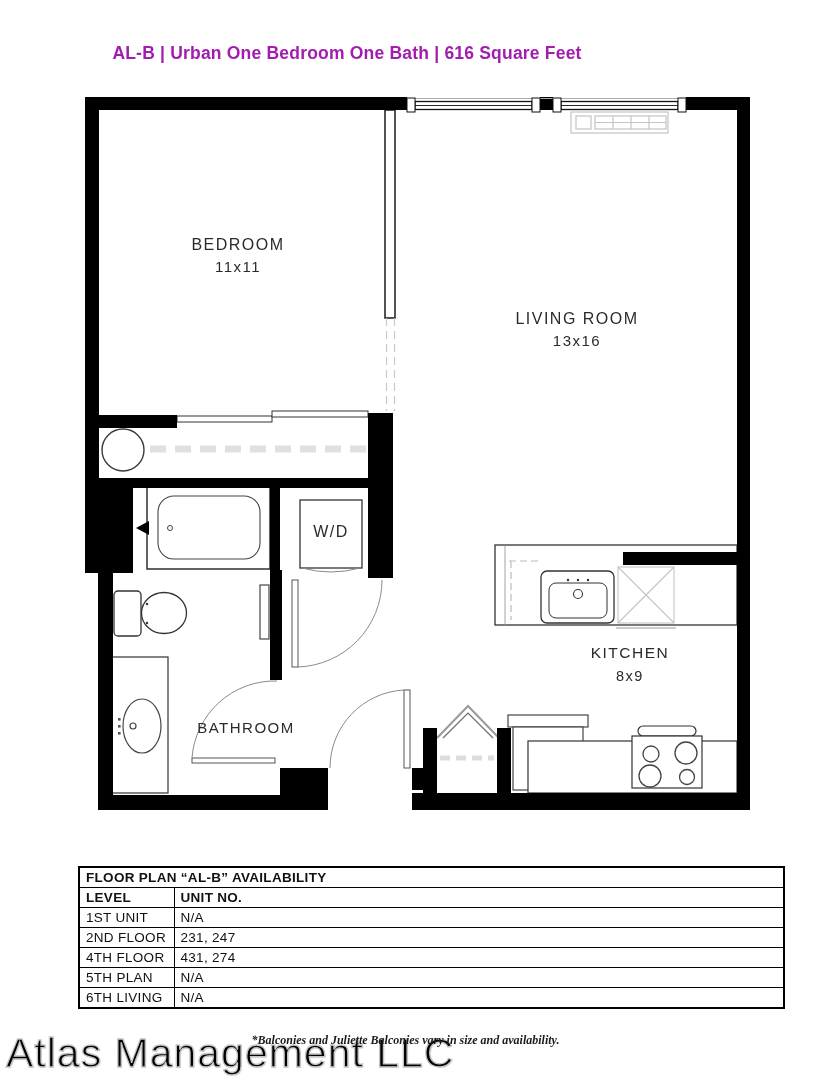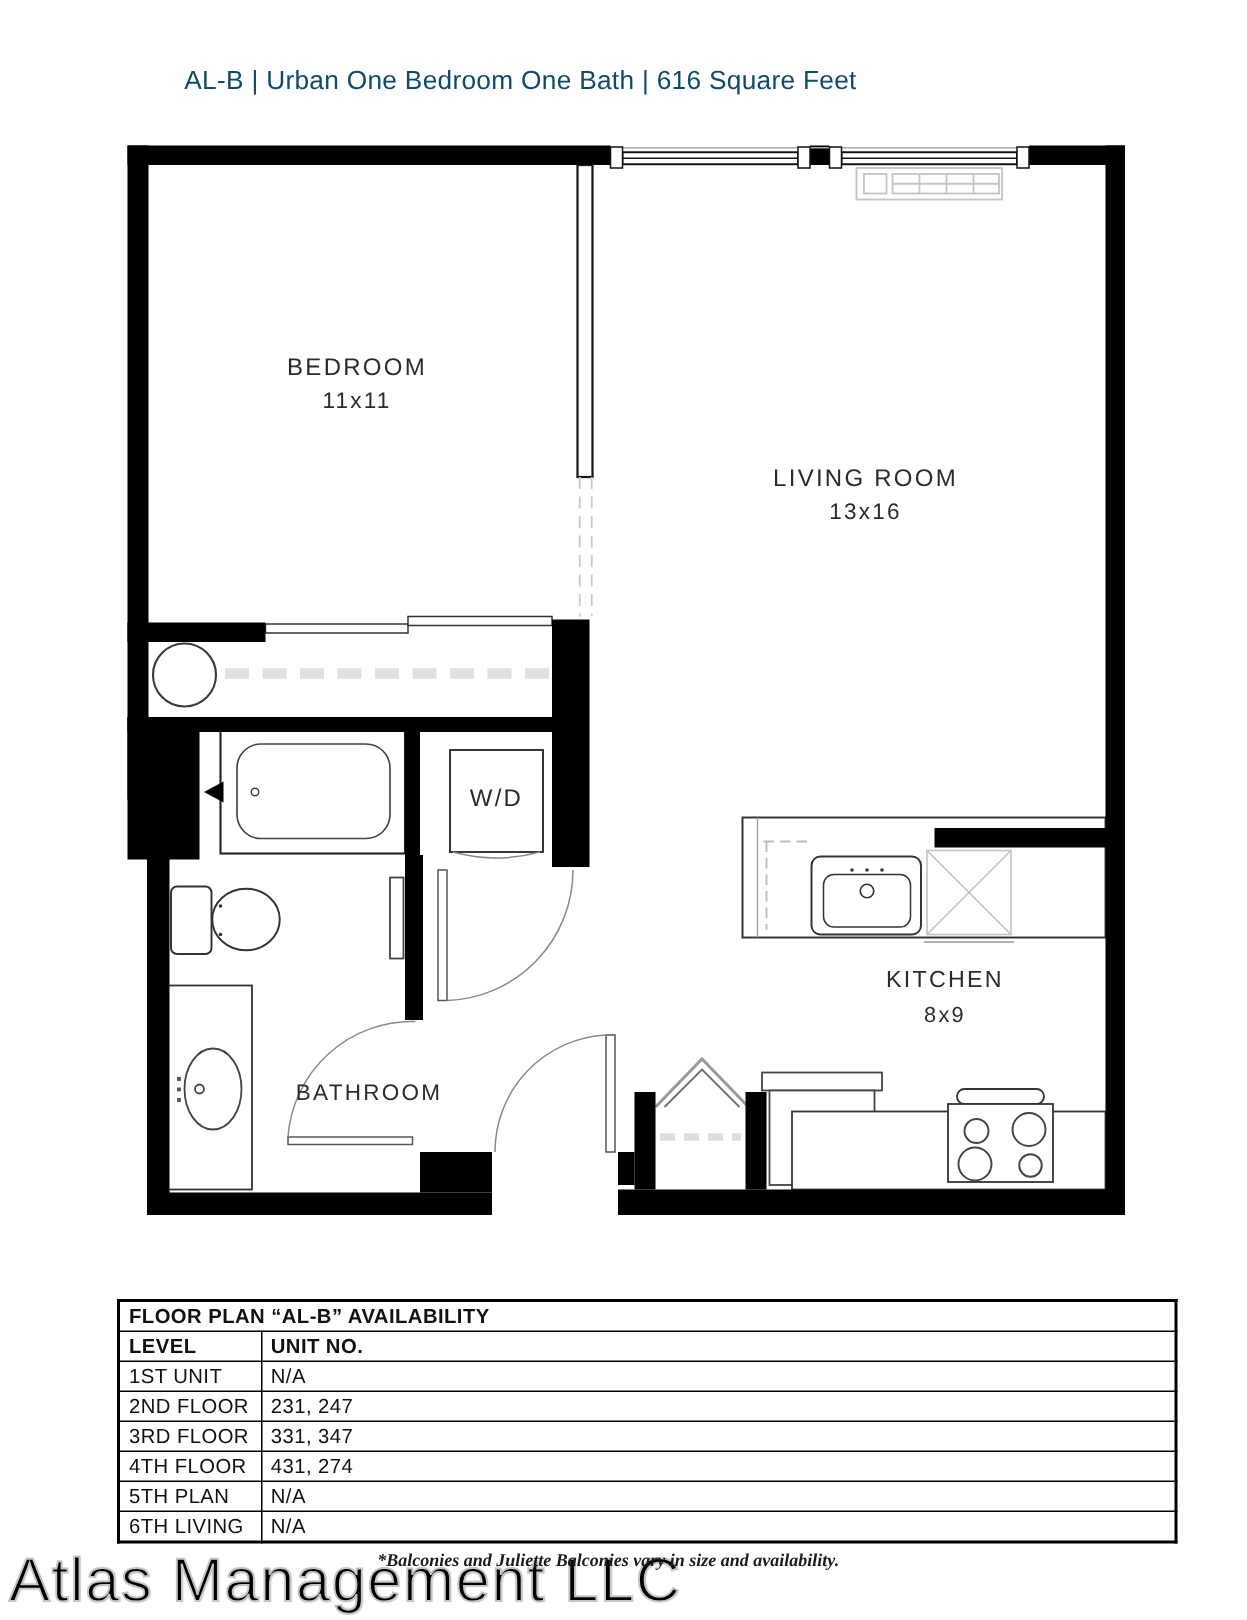--- a/index.html
+++ b/index.html
@@ -1,19 +1,19 @@
 <!DOCTYPE html>
 <html><head>
 <meta charset="utf-8">
 <style>
   html,body{margin:0;padding:0;background:#ffffff;}
   #page{position:relative;width:831px;height:1080px;background:#ffffff;overflow:hidden;
         font-family:"Liberation Sans", sans-serif;}
   #unit-title{position:absolute;top:43px;left:0;width:694px;text-align:center;
-        font-size:17.5px;font-weight:normal;color:#0c4a6e;letter-spacing:.2px;}
+        font-size:17.5px;font-weight:bold;color:#a21caf;letter-spacing:.2px;}
   #plan-svg{position:absolute;top:0;left:0;}
   .plan-label{fill:#2b2b2b;letter-spacing:1.5px;}
   #availability{position:absolute;left:78px;top:866px;}
   #availability table{border-collapse:collapse;border:2.5px solid #000;width:707px;
         table-layout:fixed;}
   #availability th,#availability td{border:1.6px solid #000;padding:0 6px;height:19px;
         font-size:13.5px;text-align:left;white-space:nowrap;color:#111;letter-spacing:.3px;
         overflow:hidden;}
   #availability th{font-weight:bold;}
   #availability td{font-weight:normal;}
@@ -206,24 +206,20 @@
       </tr>
       <tr>
         <td>1ST UNIT</td>
         <td>N/A</td>
       </tr>
       <tr>
         <td>2ND FLOOR</td>
         <td>231, 247</td>
       </tr>
       <tr>
-        <td>3RD FLOOR</td>
-        <td>331, 347</td>
-      </tr>
-      <tr>
         <td>4TH FLOOR</td>
         <td>431, 274</td>
       </tr>
       <tr>
         <td>5TH PLAN</td>
         <td>N/A</td>
       </tr>
       <tr>
         <td>6TH LIVING</td>
         <td>N/A</td>

